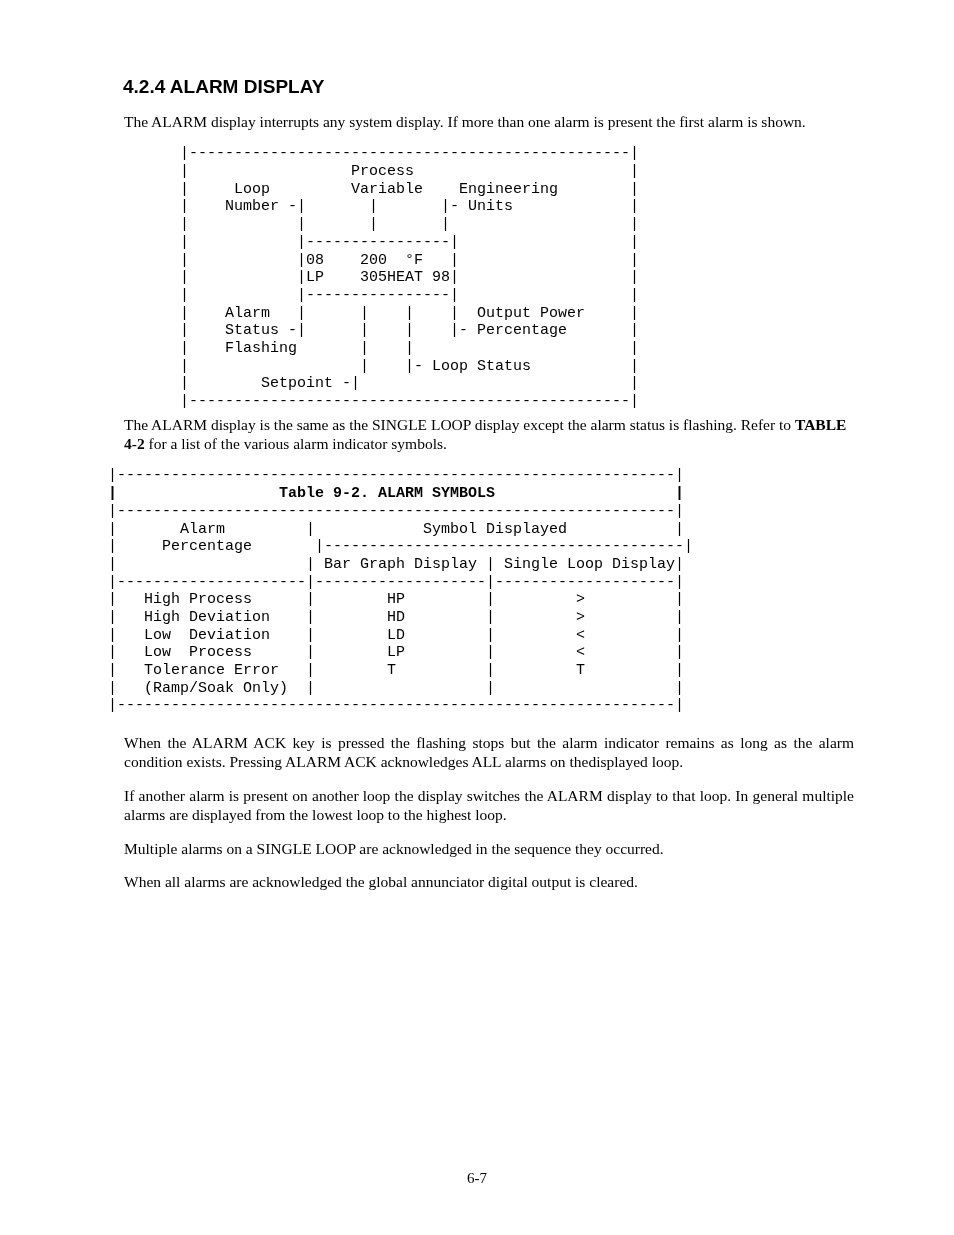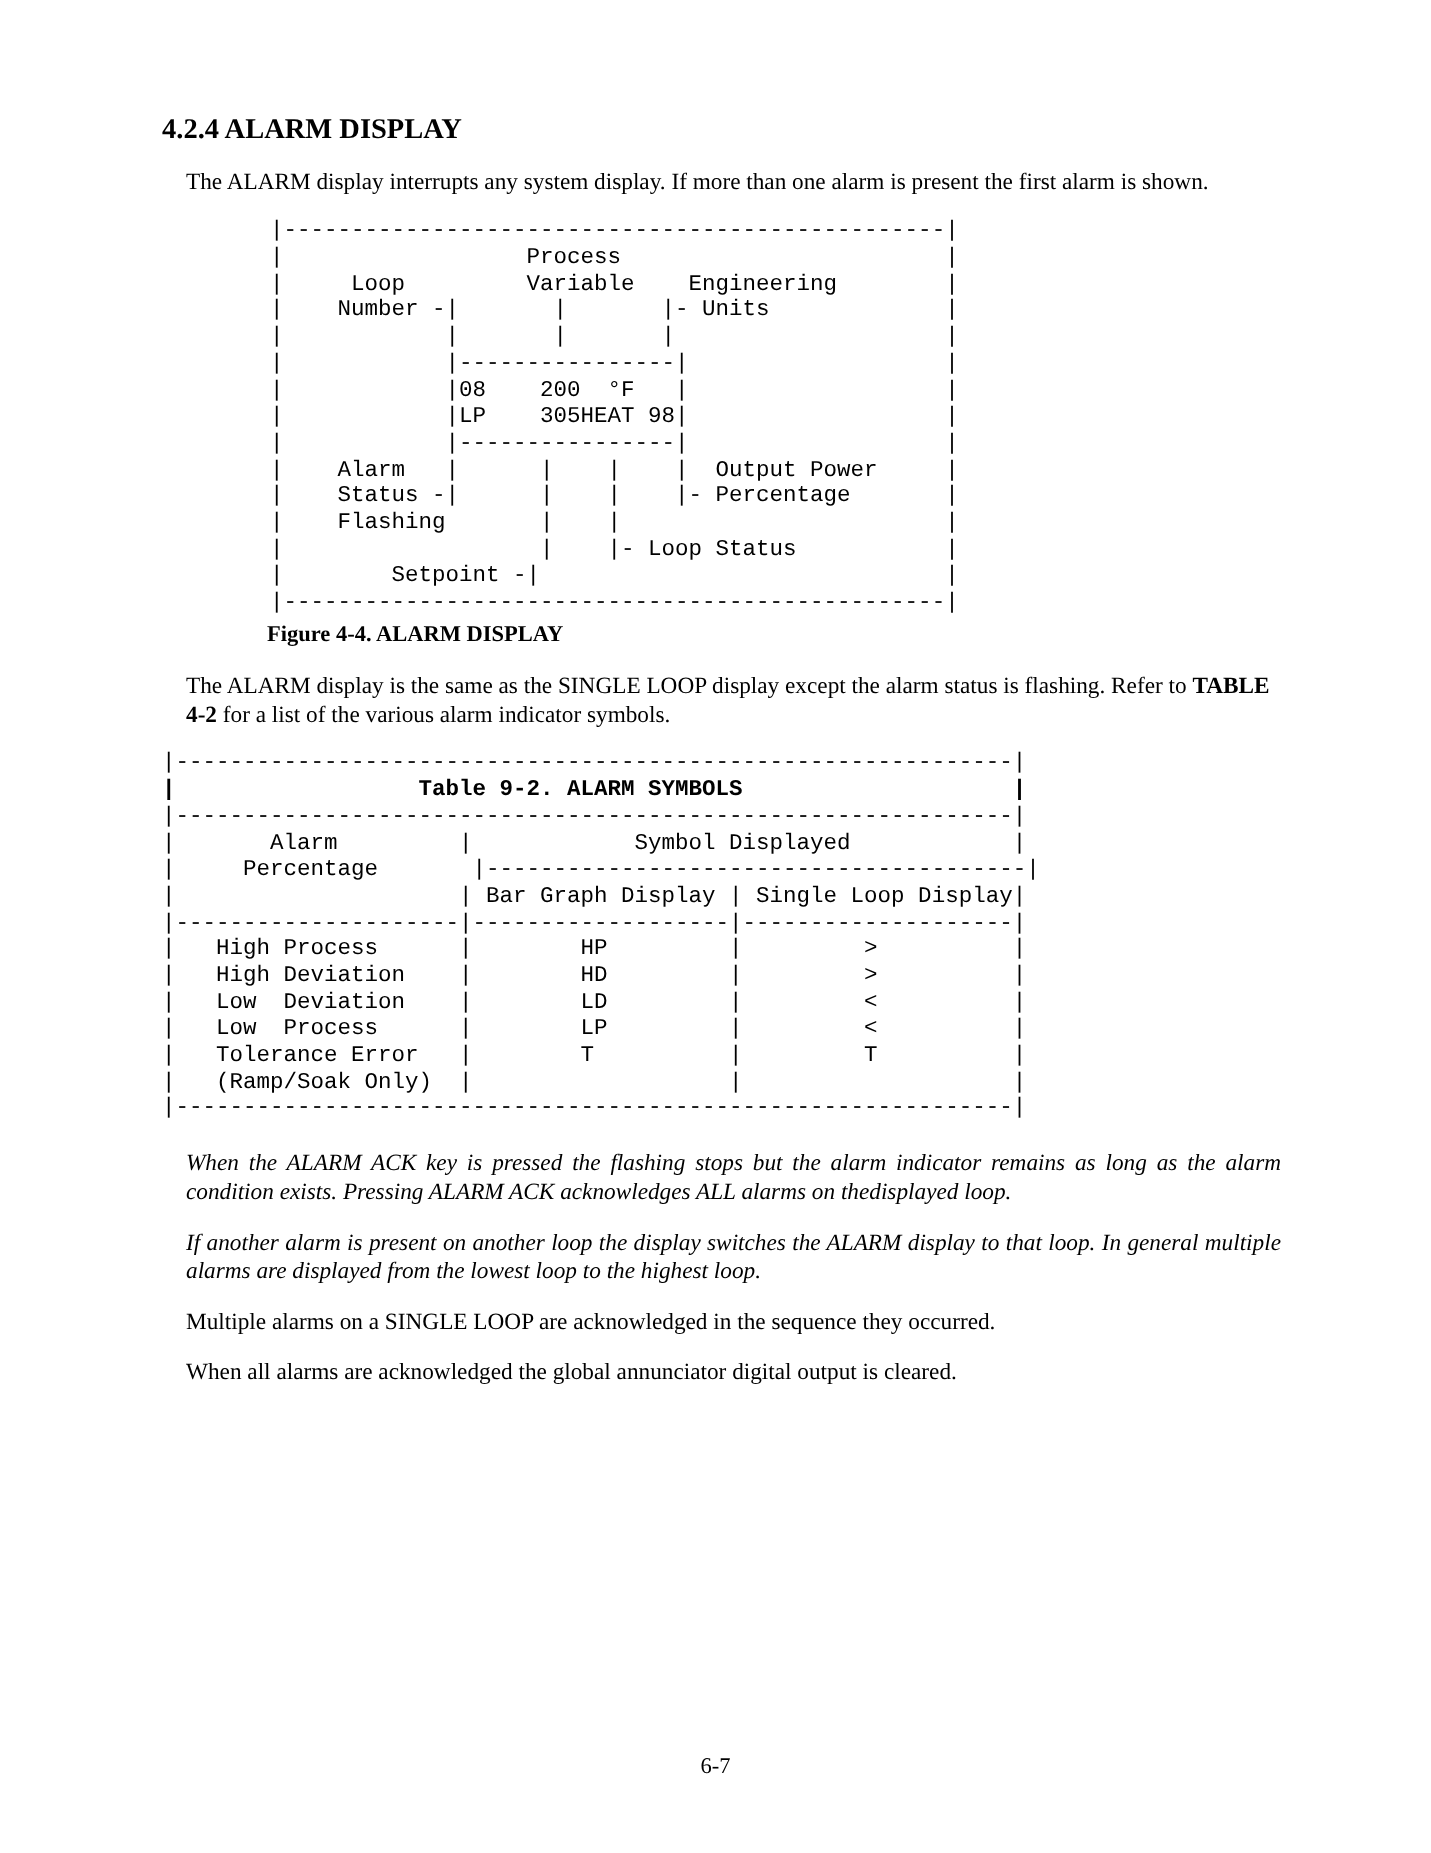--- a/index.html
+++ b/index.html
@@ -11,24 +11,24 @@
     padding: 0;
   }
   .page {
     width: 954px;
     height: 1235px;
     box-sizing: border-box;
     padding: 76px 100px 40px 108px;
     position: relative;
   }
   h2 {
-    font-family: Liberation Serif, serif;
+    font-family: Liberation Sans, sans-serif;
     font-size: 19px;
     font-weight: bold;
-    margin: 0 0 14px 0;
+    margin: 0 0 14px 15px;
   }
   p {
     margin: 0 0 14px 16px;
     line-height: 1.25;
   }
   .pre {
     font-family: "Courier New", Courier, monospace;
     font-size: 15px;
     white-space: pre;
     line-height: 1.18;
@@ -49,21 +49,21 @@
     margin: 10px 0 18px 0;
   }
   .strong { font-weight: bold; }
   .page-num {
     position: absolute;
     bottom: 48px;
     left: 0; right: 0;
     text-align: center;
     font-size: 15px;
   }
-  .just { text-align: justify; font-style: italic; }
+  .just { text-align: justify; }
 </style>
 </head>
 <body>
 
 <div class="page">
 
   <h2>4.2.4 ALARM DISPLAY</h2>
 
   <p>The ALARM display interrupts any system display.  If more than one alarm is present the first alarm is shown.</p>
 
@@ -76,21 +76,20 @@
 <span>        |            |08    200  °F   |                   |</span>
 <span>        |            |LP    305HEAT 98|                   |</span>
 <span>        |            |----------------|                   |</span>
 <span>        |    Alarm   |      |    |    |  Output Power     |</span>
 <span>        |    Status -|      |    |    |- Percentage       |</span>
 <span>        |    Flashing       |    |                        |</span>
 <span>        |                   |    |- Loop Status           |</span>
 <span>        |        Setpoint -|                              |</span>
 <span>        |-------------------------------------------------|</span></div>
 
-  <div class="fig-caption">Figure 4-4.  ALARM DISPLAY</div>
 
   <p><span>The ALARM display is the same as the SINGLE LOOP display except the alarm status is flashing.  Refer to </span><span class="strong">TABLE 4-2</span><span> for a list of the various alarm indicator symbols.</span></p>
 
   <div class="pre2"><span>|--------------------------------------------------------------|</span>
 <span class="strong">|                  Table 9-2. ALARM SYMBOLS                    |</span>
 <span>|--------------------------------------------------------------|</span>
 <span>|       Alarm         |            Symbol Displayed            |</span>
 <span>|     Percentage       |----------------------------------------|</span>
 <span>|                     | Bar Graph Display | Single Loop Display|</span>
 <span>|---------------------|-------------------|--------------------|</span>

